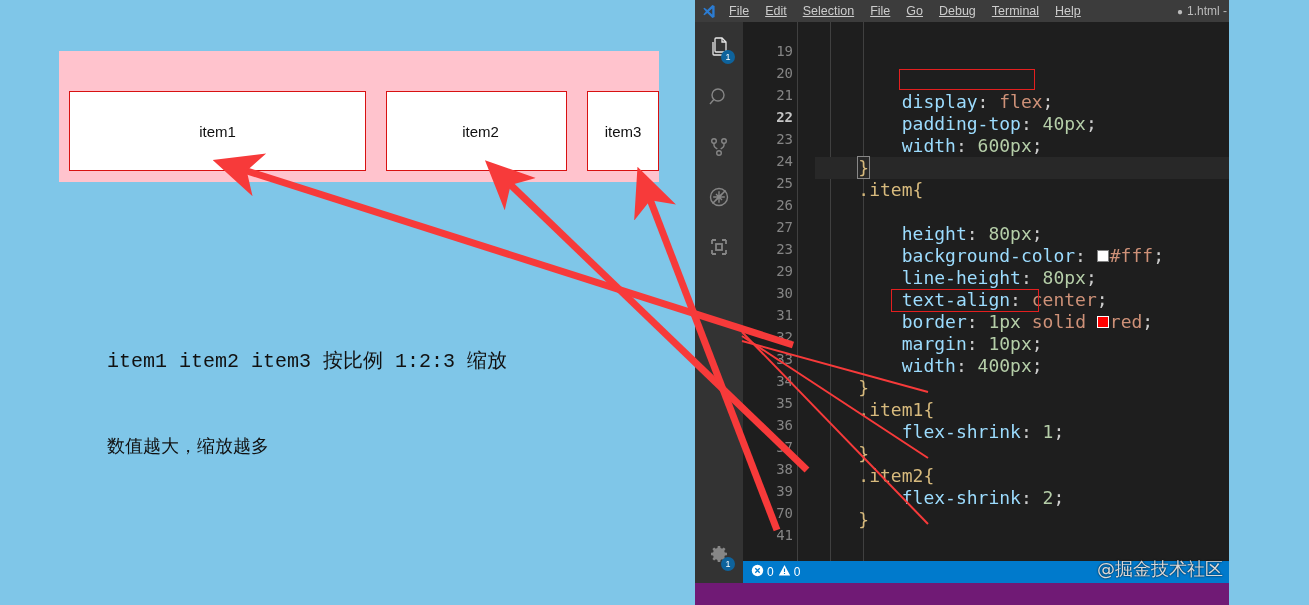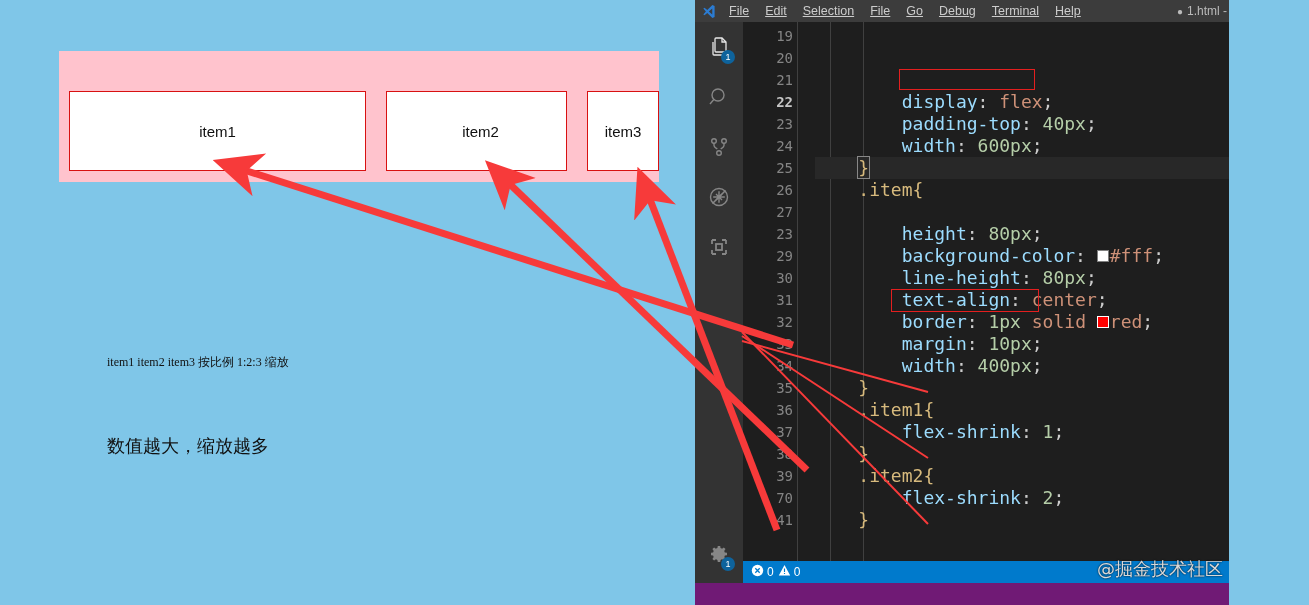--- a/index.html
+++ b/index.html
@@ -32,21 +32,21 @@
   }
   #item1{width:297px;}
   #item2{width:181px;padding-left:8px;}
   #item3{width:72px;}
 
   #annotation{
     position:absolute;left:107px;top:292px;
     color:#111;line-height:28px;white-space:pre;
   }
   #annotation .zh{font-family:"DejaVu Sans", sans-serif;font-size:18px;}
-  #annotation .mono{font-family:Liberation Serif, serif;font-size:12px;}
+  #annotation .mono{font-family:Liberation Mono, monospace;font-size:20px;}
 
   #arrow-layer{position:absolute;left:0;top:0;width:1309px;height:605px;pointer-events:none;}
 
   
   #vscode{
     position:absolute;left:695px;top:0;width:534px;height:605px;
     background:#701a75;color:#cccccc;
     font-family:"Liberation Sans", sans-serif;
     overflow:hidden;
   }
@@ -99,21 +99,21 @@
   .tab .tname{white-space:nowrap;}
   .tab.welcome .tname{font-style:italic;}
   .tab-dot{width:8px;height:8px;border-radius:50%;background:#cccccc;margin-left:4px;}
   #tabs-filler{flex:1;background:#252526;}
 
   #code-wrap{flex:1;display:flex;position:relative;overflow:hidden;background:#1e1e1e;}
   #gutter-pad{width:14px;background:#1e1e1e;}
   #linenos{
     width:36px;text-align:right;padding-right:10px;
     font-family:"DejaVu Sans Mono", monospace;font-size:14px;line-height:22px;
-    color:#858585;user-select:none;padding-top:3px;
+    color:#858585;user-select:none;padding-top:18px;
   }
   #linenos div.cur{color:#c6c6c6;font-weight:bold;}
   #code{
     flex:1;font-family:"DejaVu Sans Mono", monospace;font-size:18px;line-height:22px;
     white-space:pre;padding-top:3px;padding-left:12px;position:relative;min-width:0;
   }
   .ln{height:22px;position:relative;}
   .ln.active-line{background:#282828;}
   #indent-guides{position:absolute;left:0;top:0;width:100%;height:100%;pointer-events:none;}
   .guide{position:absolute;top:0;bottom:0;width:1px;background:#404040;}

